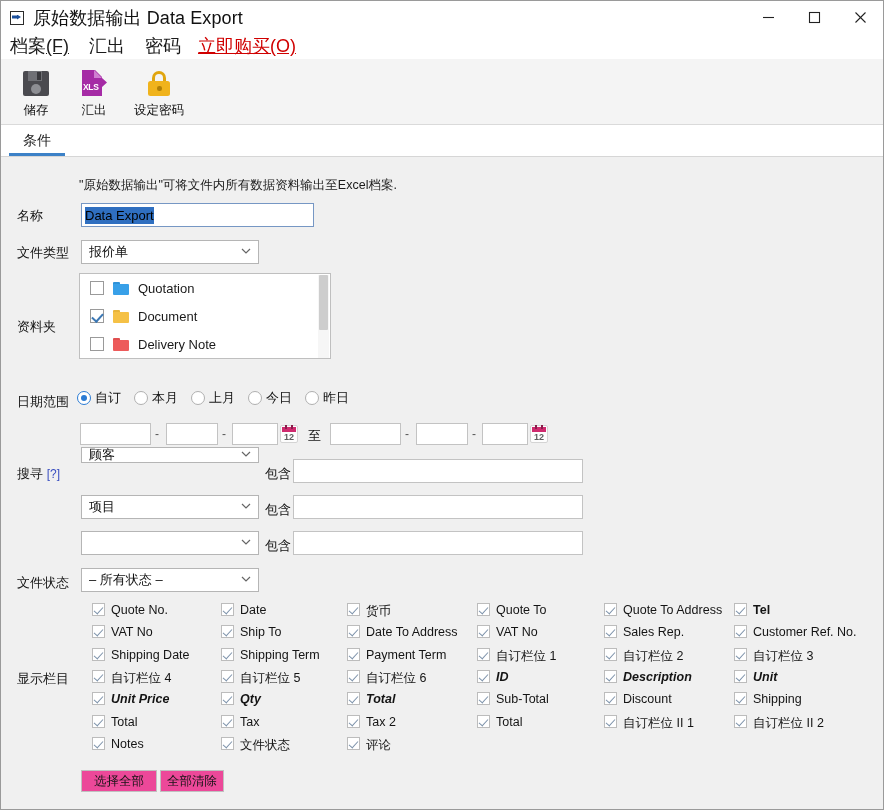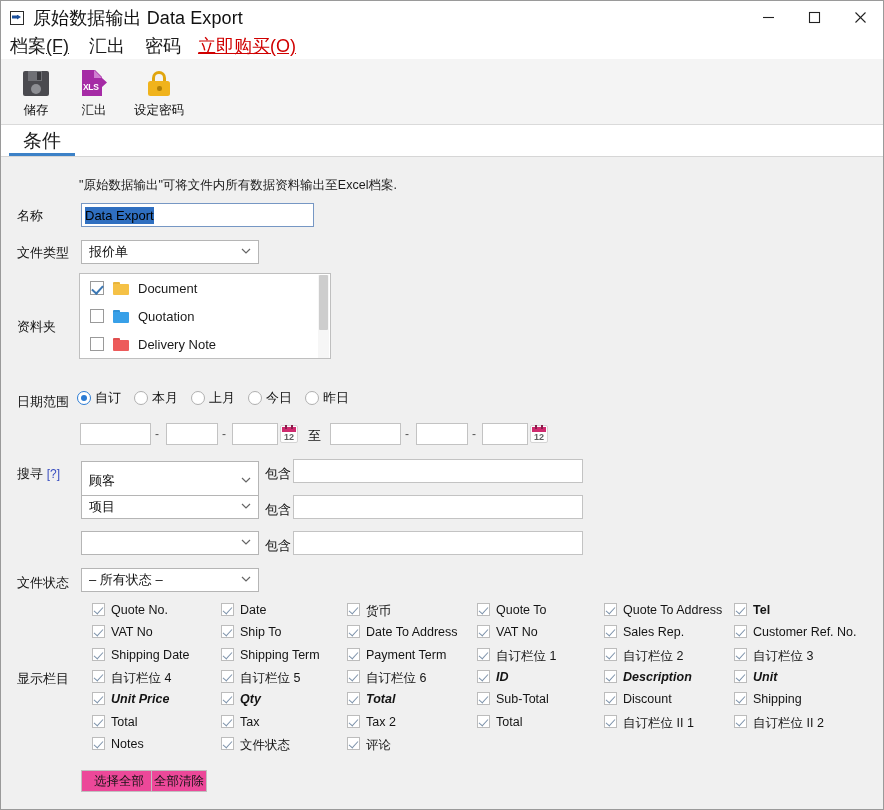--- a/index.html
+++ b/index.html
@@ -158,21 +158,21 @@
   .tabstrip {
     position: absolute; top: 124px; left: 0;
     width: 882px; height: 32px;
     background: #ffffff;
     border-bottom: 1px solid #d6d6d6;
   }
   .tab {
     position: absolute; left: 8px; top: 0;
     height: 31px; padding: 0 14px;
     display: flex; align-items: center;
-    font-size: 19px; color: #1a1a1a;
+    font-size: 14px; color: #1a1a1a;
   }
   .tab::after {
     content: ""; position: absolute; left: 0; right: 0; bottom: 0;
     height: 3px; background: #3c81c7;
   }
 
   
   .content {
     position: absolute; top: 156px; left: 0;
     width: 882px; height: 652px;
@@ -435,34 +435,34 @@
       <span class="chev">
         <svg width="10" height="8" viewBox="0 0 10 8">
             <path d="M1 2 L5 6 L9 2" fill="none" stroke="#666" stroke-width="1.2"></path>
           </svg>
       </span>
     </div>
 
     <div class="lbl-left" style="left:16px; top:161px;">资料夹</div>
     <div class="flist">
       <div class="frow">
+        <div class="fchk"></div>
+        <div class="folder">
+            <div class="tabp" style="background:#2f92d8"></div>
+            <div class="bdy" style="background:#38a0e8"></div>
+          </div>
+        <div class="fname">Quotation</div>
+      </div>
+      <div class="frow">
         <div class="fchk on"></div>
         <div class="folder">
             <div class="tabp" style="background:#e8b53c"></div>
             <div class="bdy" style="background:#f5c146"></div>
           </div>
         <div class="fname">Document</div>
-      </div>
-      <div class="frow">
-        <div class="fchk"></div>
-        <div class="folder">
-            <div class="tabp" style="background:#2f92d8"></div>
-            <div class="bdy" style="background:#38a0e8"></div>
-          </div>
-        <div class="fname">Quotation</div>
       </div>
       <div class="frow">
         <div class="fchk"></div>
         <div class="folder">
             <div class="tabp" style="background:#e04f4f"></div>
             <div class="bdy" style="background:#ed5b5b"></div>
           </div>
         <div class="fname">Delivery Note</div>
       </div>
       <div class="frow">
@@ -520,21 +520,21 @@
         <div class="d1"></div>
         <div class="d2"></div>
       <div class="num">12</div>
     </div>
 
     <div class="lbl-left" style="left:16px; top:308px;">
       <span>搜寻</span>
       <span class="help-link">[?]</span>
     </div>
 
-    <div class="sel-box" style="left:80px; top:304px; width:178px; height:40px;">
+    <div class="sel-box" style="left:80px; top:290px; width:178px; height:16px;">
       <span>顾客</span>
       <span class="chev">
           <svg width="10" height="8" viewBox="0 0 10 8">
             <path d="M1 2 L5 6 L9 2" fill="none" stroke="#666" stroke-width="1.2"></path>
           </svg>
         </span>
     </div>
     <div class="baohan" style="left:264px; top:308px;">包含</div>
     <div class="plainbox" style="left:292px; top:302px; width:290px; height:24px;"></div>
 
@@ -727,18 +727,18 @@
         </div>
         <div class="cbitem" style="left: 733px; top: 111.5px;">
           <div class="cbox on"></div>
           <span class="cblabel">自订栏位 II 2</span>
         </div>
       </div>
 
     <div class="btn" style="left:80px; top:613px; width:76px; height:22px;">
       <span>选择全部</span>
     </div>
-    <div class="btn" style="left:150px; top:613px; width:56px; height:22px;">
+    <div class="btn" style="left:159px; top:613px; width:64px; height:22px;">
       <span>全部清除</span>
     </div>
 
   </div>
 </div>
 
 </body></html>

